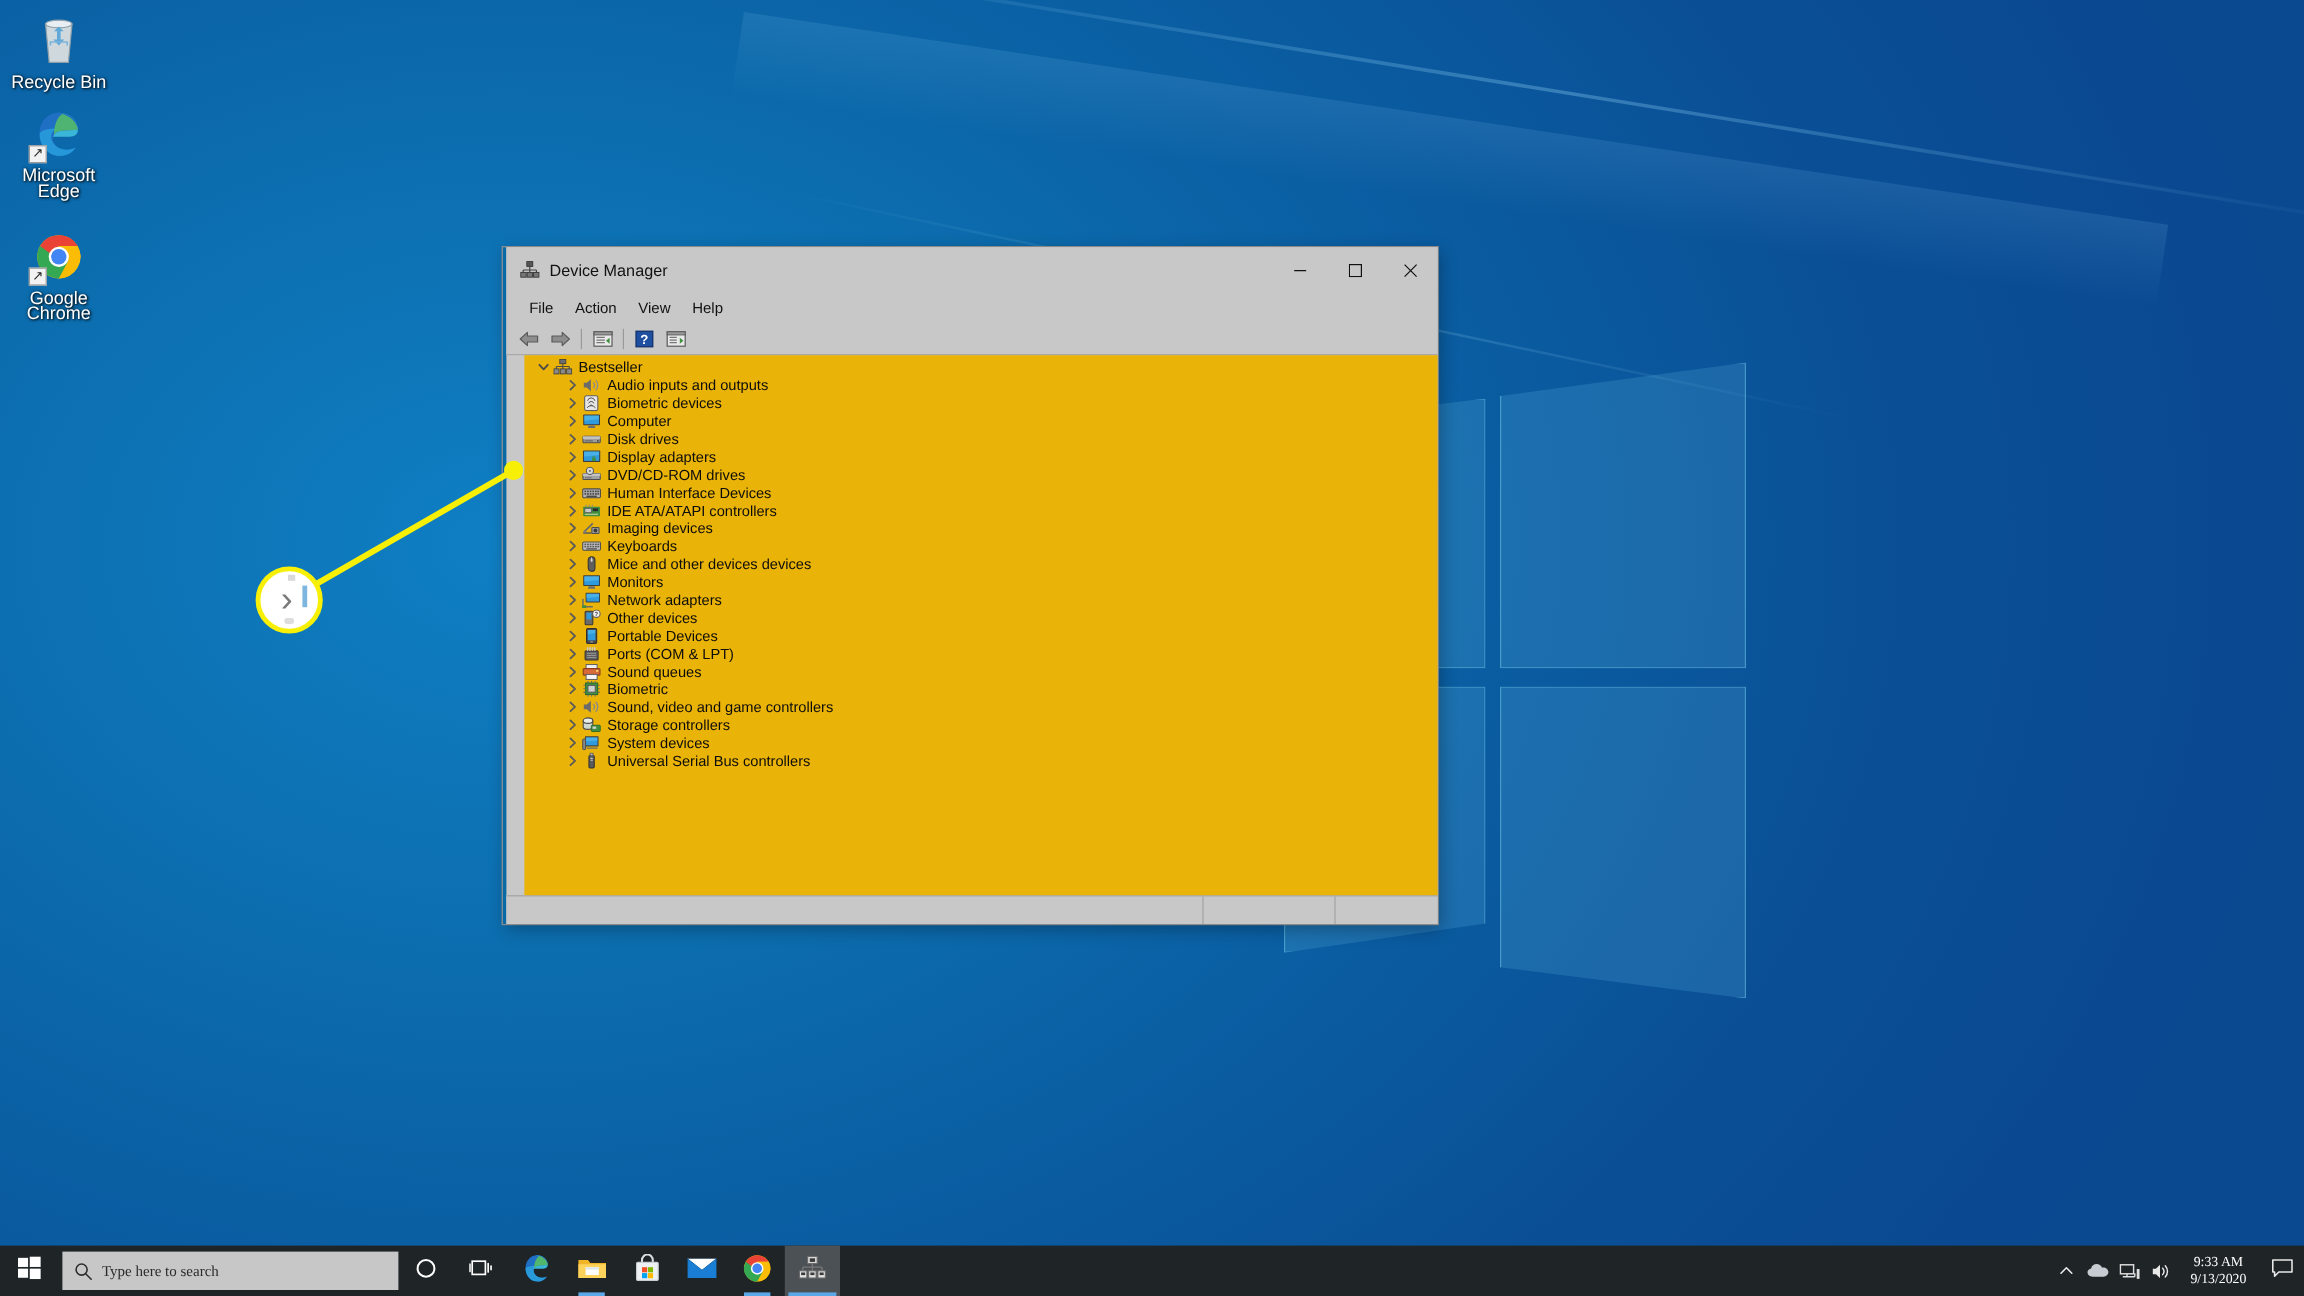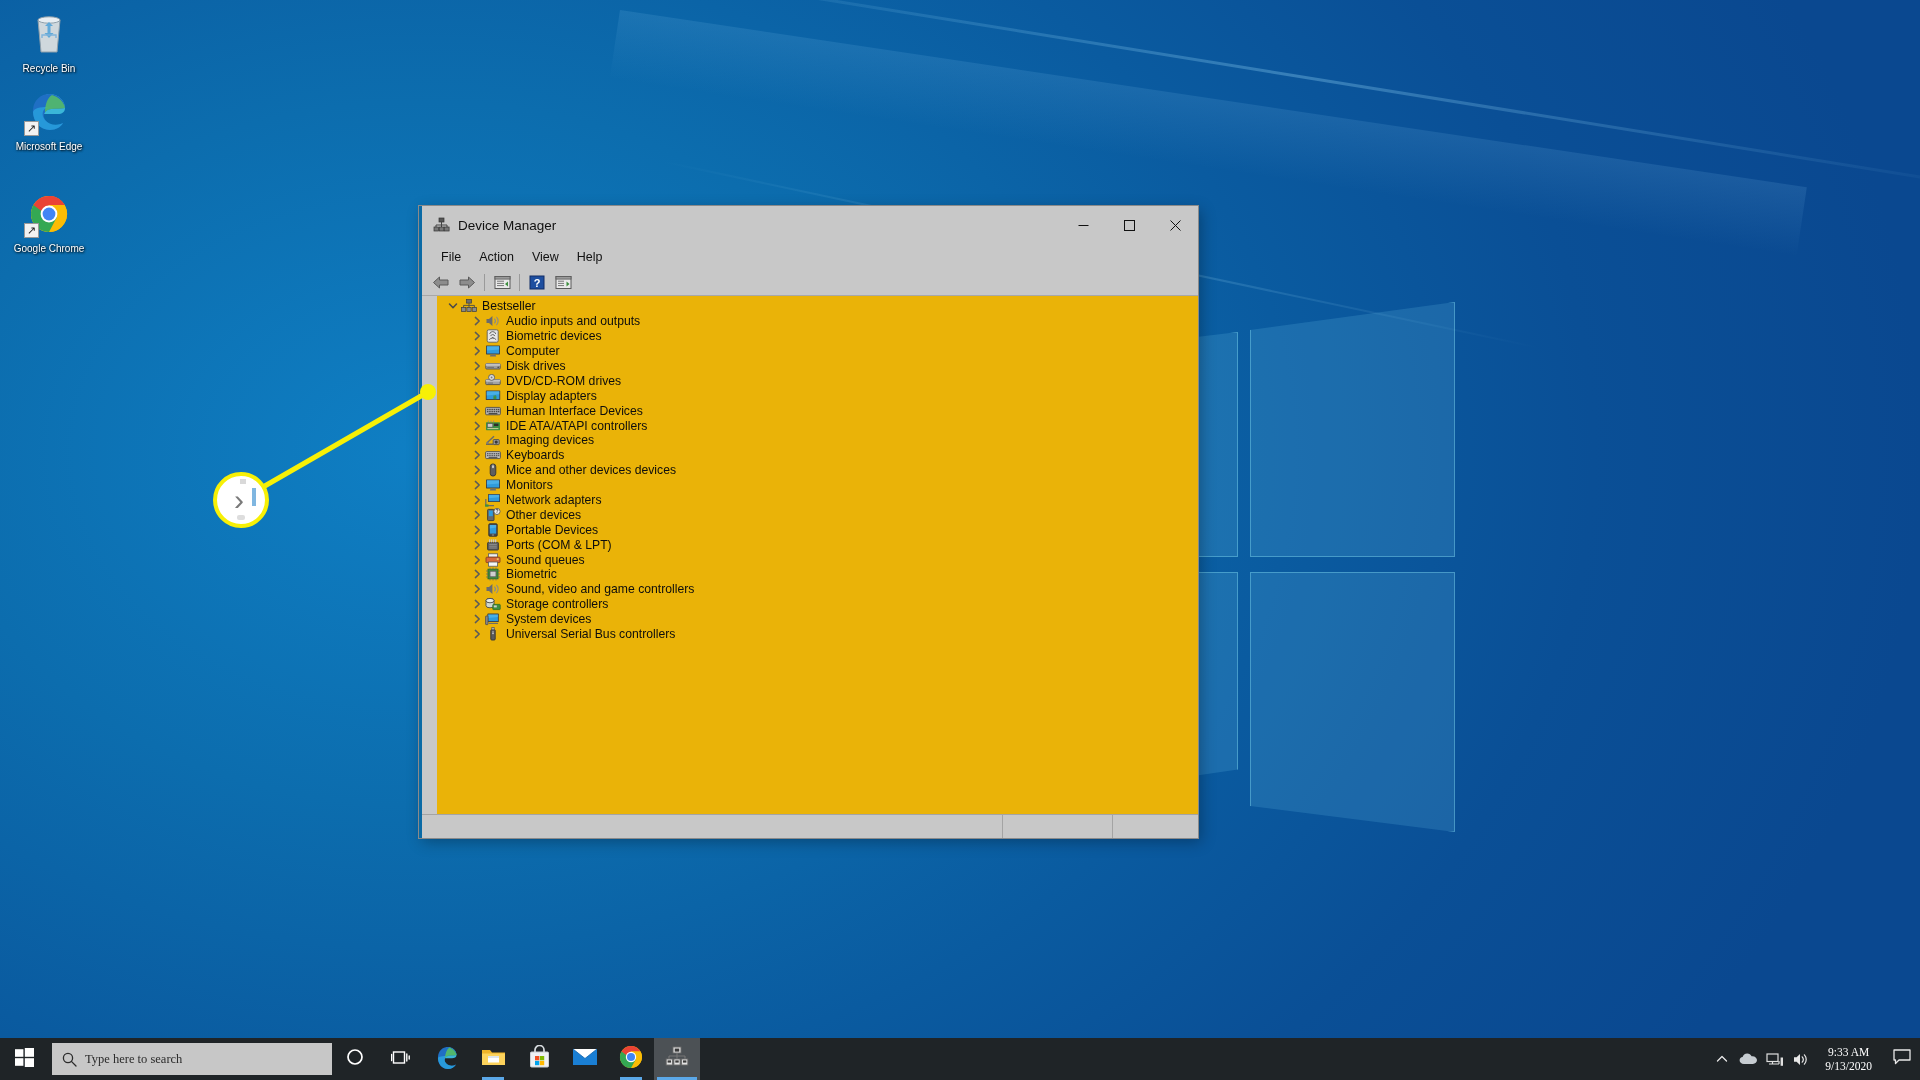--- a/index.html
+++ b/index.html
@@ -54,39 +54,39 @@
   #winlogo #qbr { left: 190px; top: 282px; width: 205px; height: 260px;
     clip-path: polygon(0% 0%, 100% 0%, 100% 100%, 0% 90%); }
 
   
   .desktop-icon {
     position: absolute; width: 86px; text-align: center; cursor: default;
     color: #fff;
   }
   .desktop-icon .glyph { width: 86px; height: 48px; position: relative; margin: 0 auto; }
   .desktop-icon .lbl {
-    font-size: 10px; line-height: 13px; margin-top: 4px;
+    font-size: 15px; line-height: 13px; margin-top: 4px;
     text-shadow: 1px 1px 2px rgba(0,0,0,0.85), 0 0 3px rgba(0,0,0,0.7);
     word-wrap: break-word;
   }
   #icon-recycle { left: 6px; top: 10px; }
   #icon-edge    { left: 6px; top: 88px; }
   #icon-chrome  { left: 6px; top: 190px; }
 
   .shortcut-arrow {
     position: absolute; left: 18px; bottom: 0px; width: 15px; height: 15px;
     background: #f2f2f2; border: 1px solid #999;
     display: flex; align-items: center; justify-content: center;
     font-size: 11px; color: #222; line-height: 1;
   }
 
   
   #dm-window {
     position: absolute;
-    left: 419px; top: 206px; width: 779px; height: 632px;
+    left: 419px; top: 206px; width: 779px; height: 564px;
     background: #c8c8c8;
     box-shadow: 0 0 0 1px #8a8a8a, 3px 4px 14px rgba(0,0,0,0.30);
     display: flex; flex-direction: column;
     border-left: 3px solid #0a6aa5;
   }
   #dm-titlebar {
     height: 38px; display: flex; align-items: center;
     background: #c8c8c8; flex: 0 0 auto;
   }
   #dm-titleicon { width: 17px; height: 17px; margin-left: 11px; position: relative; }
@@ -412,42 +412,42 @@
             </svg></span>
           <span class="tree-lbl">Disk drives</span>
         </div>
         <div class="tree-row child">
           <span class="tw">
             <svg width="10" height="10" viewBox="0 0 10 10">
               <path d="M3.4,1.4 L7.2,5 L3.4,8.6" fill="none" stroke="#5a5a5a" stroke-width="1.5" stroke-linecap="round" stroke-linejoin="round"></path>
             </svg>
           </span>
           <span class="tree-ico"><svg width="16" height="14" viewBox="0 0 16 14">
+              <rect x="0.8" y="1.4" width="14.4" height="9.6" rx="0.6" fill="#3f3f3f"></rect>
+              <rect x="1.7" y="2.3" width="12.6" height="7.8" fill="#2f9bdc"></rect>
+              <path d="M1.7,2.3 L14.3,2.3 L14.3,5.2 L1.7,6.4 Z" fill="#62c4f2" opacity="0.5"></path>
+              <path d="M8.4,7.2 L11.4,7.2 L11.4,10.1 L8.4,10.1 Z" fill="#3f8f3f"></path>
+              <path d="M9.2,6.2 L9.2,7.2 M10.6,6.2 L10.6,7.2" stroke="#3f8f3f" stroke-width="0.9"></path>
+            </svg></span>
+          <span class="tree-lbl">Display adapters</span>
+        </div>
+        <div class="tree-row child">
+          <span class="tw">
+            <svg width="10" height="10" viewBox="0 0 10 10">
+              <path d="M3.4,1.4 L7.2,5 L3.4,8.6" fill="none" stroke="#5a5a5a" stroke-width="1.5" stroke-linecap="round" stroke-linejoin="round"></path>
+            </svg>
+          </span>
+          <span class="tree-ico"><svg width="16" height="14" viewBox="0 0 16 14">
               <rect x="0.8" y="5.6" width="14.4" height="5" rx="0.7" fill="#a3a3a3" stroke="#4e4e4e" stroke-width="0.9"></rect>
               <rect x="0.8" y="5.6" width="14.4" height="2" fill="#c5c5c5"></rect>
               <circle cx="6.6" cy="3.4" r="3" fill="#d9d9d9" stroke="#5a5a5a" stroke-width="0.9"></circle>
               <circle cx="6.6" cy="3.4" r="0.9" fill="#7a7a7a"></circle>
               <path d="M2.6,9.1 L8,9.1" stroke="#6a6a6a" stroke-width="0.9"></path>
             </svg></span>
           <span class="tree-lbl">DVD/CD-ROM drives</span>
-        </div>
-        <div class="tree-row child">
-          <span class="tw">
-            <svg width="10" height="10" viewBox="0 0 10 10">
-              <path d="M3.4,1.4 L7.2,5 L3.4,8.6" fill="none" stroke="#5a5a5a" stroke-width="1.5" stroke-linecap="round" stroke-linejoin="round"></path>
-            </svg>
-          </span>
-          <span class="tree-ico"><svg width="16" height="14" viewBox="0 0 16 14">
-              <rect x="0.8" y="1.4" width="14.4" height="9.6" rx="0.6" fill="#3f3f3f"></rect>
-              <rect x="1.7" y="2.3" width="12.6" height="7.8" fill="#2f9bdc"></rect>
-              <path d="M1.7,2.3 L14.3,2.3 L14.3,5.2 L1.7,6.4 Z" fill="#62c4f2" opacity="0.5"></path>
-              <path d="M8.4,7.2 L11.4,7.2 L11.4,10.1 L8.4,10.1 Z" fill="#3f8f3f"></path>
-              <path d="M9.2,6.2 L9.2,7.2 M10.6,6.2 L10.6,7.2" stroke="#3f8f3f" stroke-width="0.9"></path>
-            </svg></span>
-          <span class="tree-lbl">Display adapters</span>
         </div>
         <div class="tree-row child">
           <span class="tw">
             <svg width="10" height="10" viewBox="0 0 10 10">
               <path d="M3.4,1.4 L7.2,5 L3.4,8.6" fill="none" stroke="#5a5a5a" stroke-width="1.5" stroke-linecap="round" stroke-linejoin="round"></path>
             </svg>
           </span>
           <span class="tree-ico"><svg width="16" height="14" viewBox="0 0 16 14">
               <rect x="0.6" y="3.4" width="14.8" height="7.4" rx="1" fill="#b3b3b3" stroke="#4e4e4e" stroke-width="0.9"></rect>
               <g fill="#4a4a4a">

